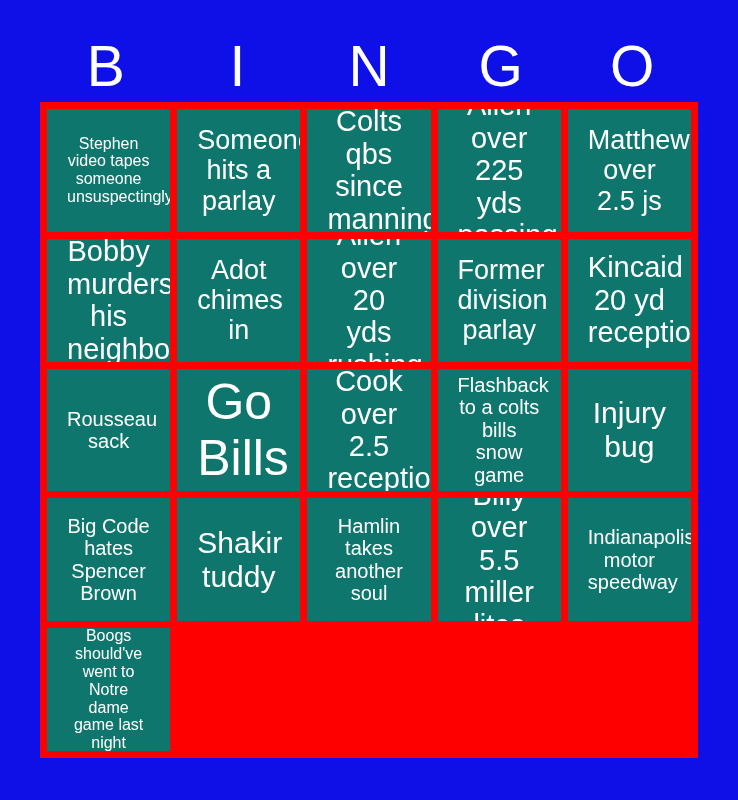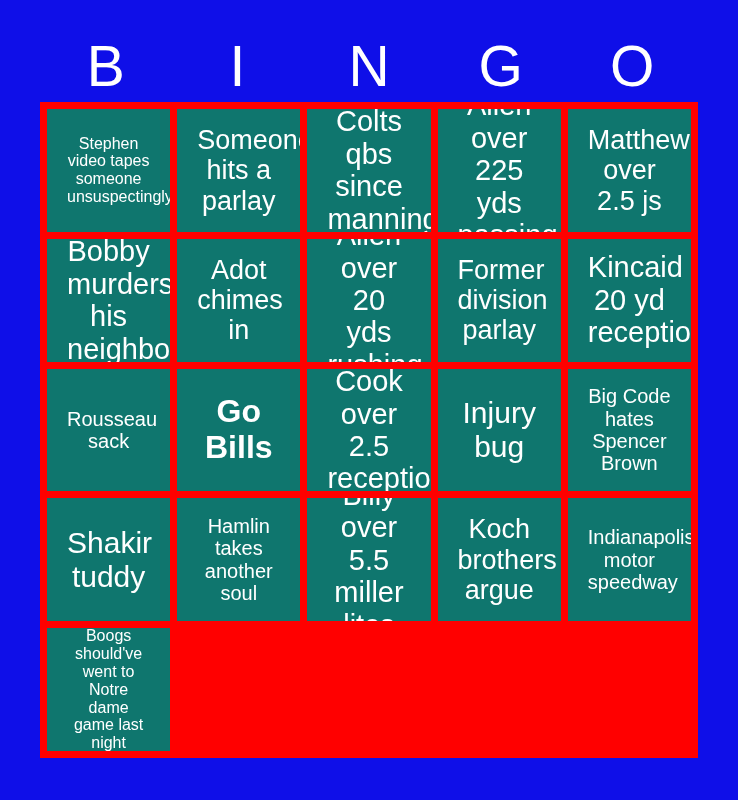--- a/index.html
+++ b/index.html
@@ -68,21 +68,21 @@
   }
   .cell span {
     display: block;
     width: 100%;
   }
   .fs-xs { font-size: 16px; }
   .fs-s  { font-size: 20px; }
   .fs-m  { font-size: 29px; }
   .fs-l  { font-size: 27px; }
   .fs-xl { font-size: 30px; }
-  .fs-xxl{ font-size: 32px; font-weight: bold; }
+  .fs-xxl{ font-size: 50px; }
 </style>
 </head>
 <body>
 
 <div class="card">
 
   <div class="header">
     <div class="header-letter">B</div>
     <div class="header-letter">I</div>
     <div class="header-letter">N</div>
@@ -126,40 +126,40 @@
       </div>
     <div class="cell fs-s">
         <span>Rousseau sack</span>
       </div>
     <div class="cell fs-xxl">
         <span>Go Bills</span>
       </div>
     <div class="cell fs-m">
         <span>Cook over 2.5 receptions</span>
       </div>
+    <div class="cell fs-s">
+        <span>Flashback to a colts bills snow game</span>
+      </div>
 
     <div class="cell fs-xl">
         <span>Injury bug</span>
       </div>
     <div class="cell fs-s">
         <span>Big Code hates Spencer Brown</span>
       </div>
     <div class="cell fs-xl">
         <span>Shakir tuddy</span>
       </div>
     <div class="cell fs-s">
         <span>Hamlin takes another soul</span>
       </div>
 
     <div class="cell fs-m">
         <span>Billy over 5.5 miller lites</span>
       </div>
-    <div class="cell fs-l">
-        <span>Koch brothers argue</span>
-      </div>
     <div class="cell fs-s">
         <span>Indianapolis motor speedway</span>
       </div>
     <div class="cell fs-xs">
         <span>Boogs should've went to Notre dame game last night</span>
       </div>
 
   </div>
 </div>
 

